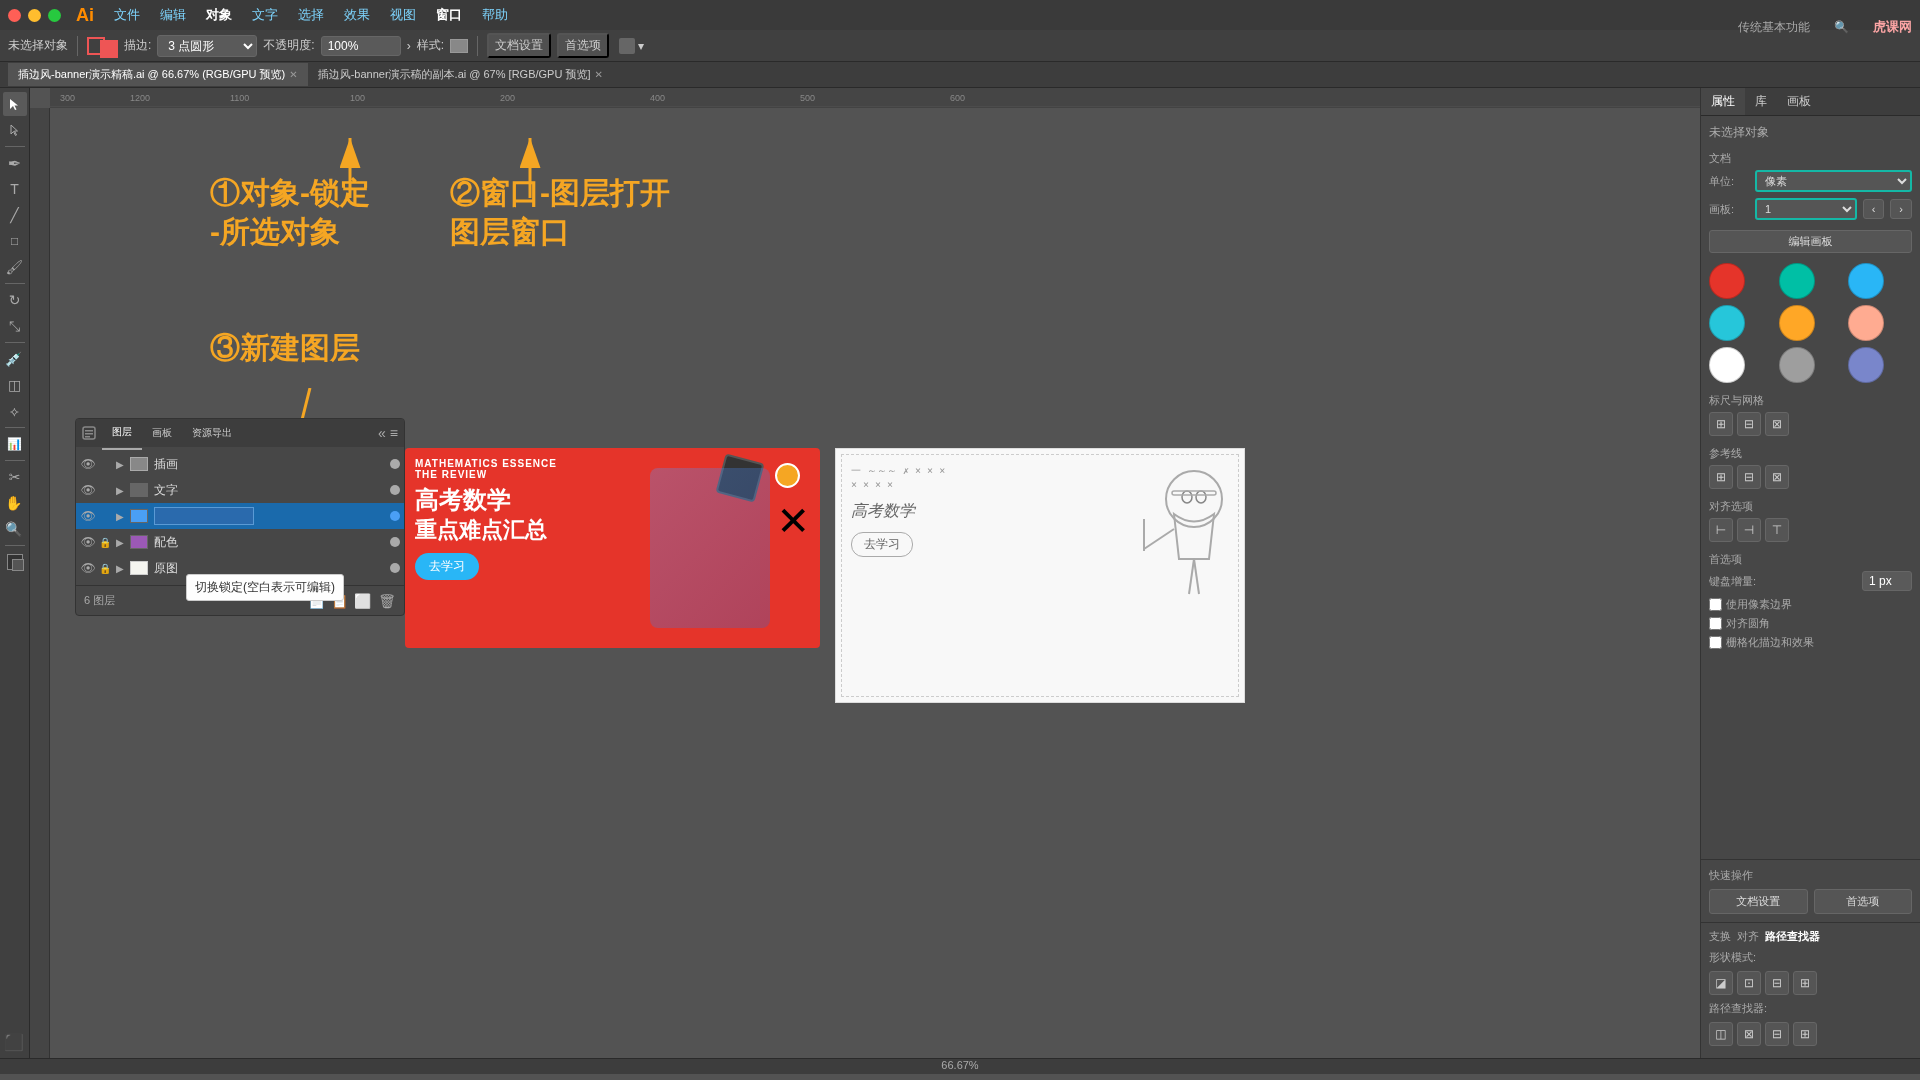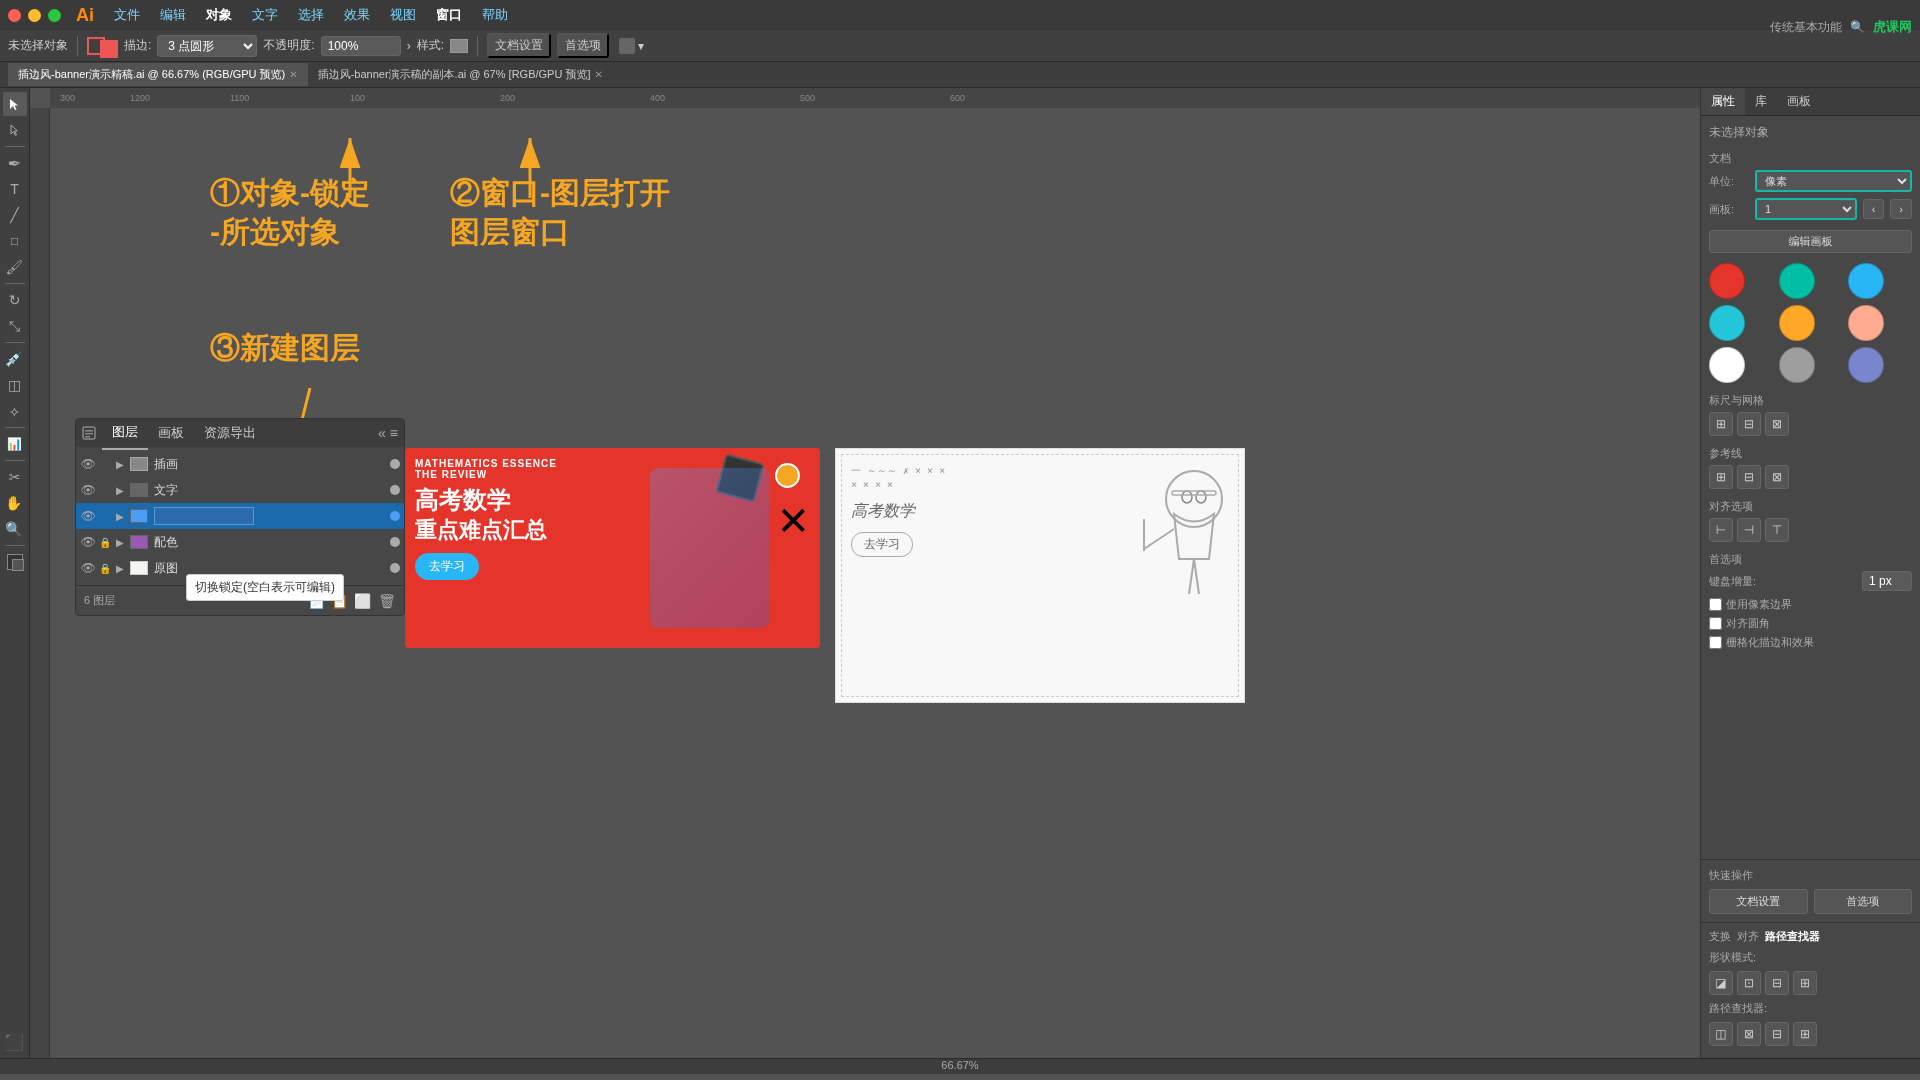--- a/index.html
+++ b/index.html
@@ -10,21 +10,21 @@
       width: 100%; height: 28px; background: #3a3a3a;
       display: flex; align-items: center; padding: 15px 8px; gap: 4px;
       position: relative; z-index: 100;
     }
     .mac-btn { width: 13px; height: 13px; border-radius: 50%; display: inline-block; margin-right: 3px; }
     .mac-close { background: #ff5f56; }
     .mac-min { background: #ffbd2e; }
     .mac-max { background: #27c93f; }
     .app-logo { color: #ff8c00; font-weight: bold; font-size: 18px; margin: 0 8px; }
     .menu-item { color: #7dd3fc; font-size: 13px; padding: 2px 8px; cursor: pointer; }
-    .menu-right { margin-left: auto; color: #aaa; font-size: 12px; display: flex; align-items: center; gap: 8px; margin-top: 24px; }
+    .menu-right { margin-left: auto; color: #aaa; font-size: 12px; display: flex; align-items: center; gap: 24px; margin-top: 24px; }
     
     
     #toolbar {
       width: 100%; height: 32px; background: #404040;
       display: flex; align-items: center; padding: 0 8px; gap: 6px;
       border-bottom: 1px solid #2a2a2a;
     }
     .toolbar-item { color: #ccc; font-size: 12px; padding: 2px 6px; background: #505050; border-radius: 3px; cursor: pointer; }
     .toolbar-sep { width: 1px; height: 20px; background: #666; margin: 0 3px; }
     .toolbar-input { background: #5a5a5a; border: 1px solid #666; color: #fff; font-size: 12px; padding: 2px 6px; border-radius: 3px; width: 80px; }
@@ -70,21 +70,21 @@
     
     #banner-red { position: absolute; left: 355px; top: 340px; width: 415px; height: 200px; background: #e5342a; border-radius: 4px; overflow: hidden; }
     #banner-sketch { position: absolute; left: 785px; top: 340px; width: 410px; height: 255px; background: #f5f5f5; border: 1px solid #ddd; overflow: hidden; }
     
     
     #layers-panel {
       position: absolute; left: 30px; top: 320px; width: 330px; background: #474747;
       border: 1px solid #333; border-radius: 4px;
     }
     .panel-tabs { display: flex; background: #3d3d3d; border-radius: 4px 4px 0 0; height: 28px; align-items: center; }
-    .panel-tab { color: #ccc; font-size: 13px; padding: 16px 10px; cursor: pointer; height: 100%; display: flex; align-items: center; }
+    .panel-tab { color: #ccc; font-size: 10px; padding: 16px 10px; cursor: pointer; height: 100%; display: flex; align-items: center; }
     .panel-tab.active { color: #fff; border-bottom: 2px solid #aaa; }
     .panel-content { padding: 4px 0; }
     .layer-row { display: flex; align-items: center; height: 26px; padding: 0 4px; cursor: pointer; gap: 2px; }
     .layer-row.selected { background: #1a6aac; }
     .layer-eye { width: 16px; text-align: center; font-size: 12px; color: #aaa; }
     .layer-lock { width: 16px; text-align: center; font-size: 10px; color: #aaa; }
     .layer-expand { width: 12px; font-size: 10px; color: #aaa; }
     .layer-thumb { width: 18px; height: 14px; border: 1px solid #666; background: #555; margin-right: 4px; flex-shrink: 0; }
     .layer-name { flex: 1; color: #ddd; font-size: 12px; }
     .layer-indicator { width: 10px; height: 10px; border-radius: 50%; background: #aaa; margin-left: auto; }
@@ -154,21 +154,21 @@
   <span class="menu-item" style="color:#fff; font-weight:bold;">对象</span>
   <span class="menu-item">文字</span>
   <span class="menu-item">选择</span>
   <span class="menu-item">效果</span>
   <span class="menu-item">视图</span>
   <span class="menu-item" style="color:#fff; font-weight:bold;">窗口</span>
   <span class="menu-item">帮助</span>
   <div class="menu-right">
     <span style="font-size:12px; color:#aaa;">传统基本功能</span>
     <span style="color:#aaa;">🔍</span>
-    <span style="color:#22c55e; font-weight:bold; font-size:13px;">虎课网</span>
+    <span style="color:#fca5a5; font-weight:bold; font-size:13px;">虎课网</span>
   </div>
 </div>
 
 <div id="toolbar">
   <span style="color:#ccc; font-size:12px;">未选择对象</span>
   <div class="toolbar-sep"></div>
   <div style="display:flex; align-items:center; gap:3px;">
     <div style="width:18px; height:18px; border:2px solid #e55; background:none;"></div>
     <div style="width:18px; height:18px; background:#e55; margin-left:-8px; margin-top:6px;"></div>
   </div>

